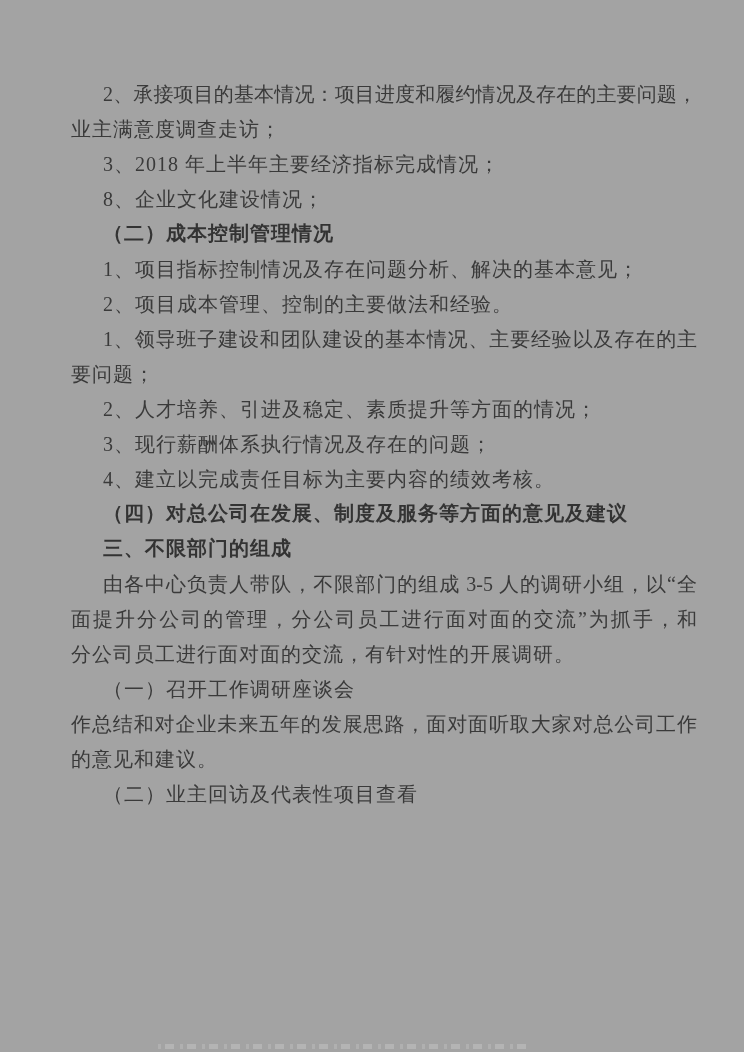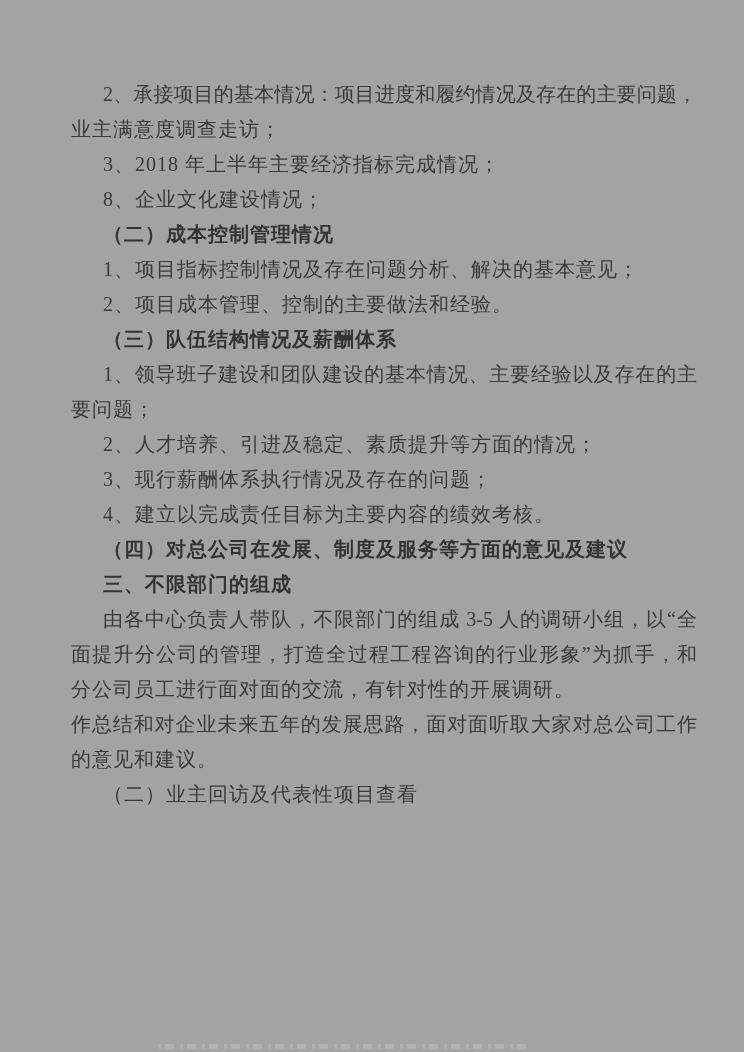--- a/index.html
+++ b/index.html
@@ -35,20 +35,21 @@
   .ln {
     height: 35px;
     white-space: nowrap;
   }
   .ind {
     text-indent: 32px;
   }
   .bold {
     font-weight: bold;
     color: #333333;
+    font-family: Liberation Mono, monospace;
   }
   .jfy {
     white-space: normal;
     letter-spacing: 0;
     text-align: justify;
     text-align-last: justify;
   }
   
   .artifact {
     position: absolute;
@@ -68,29 +69,29 @@
 
 <div class="page">
   <div class="content">
     <div class="ln ind jfy">2、承接项目的基本情况：项目进度和履约情况及存在的主要问题，</div>
     <div class="ln">业主满意度调查走访；</div>
     <div class="ln ind">3、2018 年上半年主要经济指标完成情况；</div>
     <div class="ln ind">8、企业文化建设情况；</div>
     <div class="ln ind bold">（二）成本控制管理情况</div>
     <div class="ln ind">1、项目指标控制情况及存在问题分析、解决的基本意见；</div>
     <div class="ln ind">2、项目成本管理、控制的主要做法和经验。</div>
-    <div class="ln ind bold">（三）队伍结构情况及薪酬体系</div>
     <div class="ln ind jfy">1、领导班子建设和团队建设的基本情况、主要经验以及存在的主</div>
     <div class="ln">要问题；</div>
     <div class="ln ind">2、人才培养、引进及稳定、素质提升等方面的情况；</div>
     <div class="ln ind">3、现行薪酬体系执行情况及存在的问题；</div>
     <div class="ln ind">4、建立以完成责任目标为主要内容的绩效考核。</div>
     <div class="ln ind bold">（四）对总公司在发展、制度及服务等方面的意见及建议</div>
     <div class="ln ind bold">三、不限部门的组成</div>
     <div class="ln ind jfy">由各中心负责人带队，不限部门的组成 3-5 人的调研小组，以“全</div>
-    <div class="ln jfy">面提升分公司的管理，打造全过程工程咨询的行业形象”为抓手，和</div>
+    <div class="ln jfy">面提升分公司的管理，分公司员工进行面对面的交流”为抓手，和</div>
     <div class="ln">分公司员工进行面对面的交流，有针对性的开展调研。</div>
+    <div class="ln ind">（一）召开工作调研座谈会</div>
     <div class="ln jfy">作总结和对企业未来五年的发展思路，面对面听取大家对总公司工作</div>
     <div class="ln">的意见和建议。</div>
     <div class="ln ind">（二）业主回访及代表性项目查看</div>
   </div>
   <div class="artifact"></div>
 </div>
 
 </body></html>

